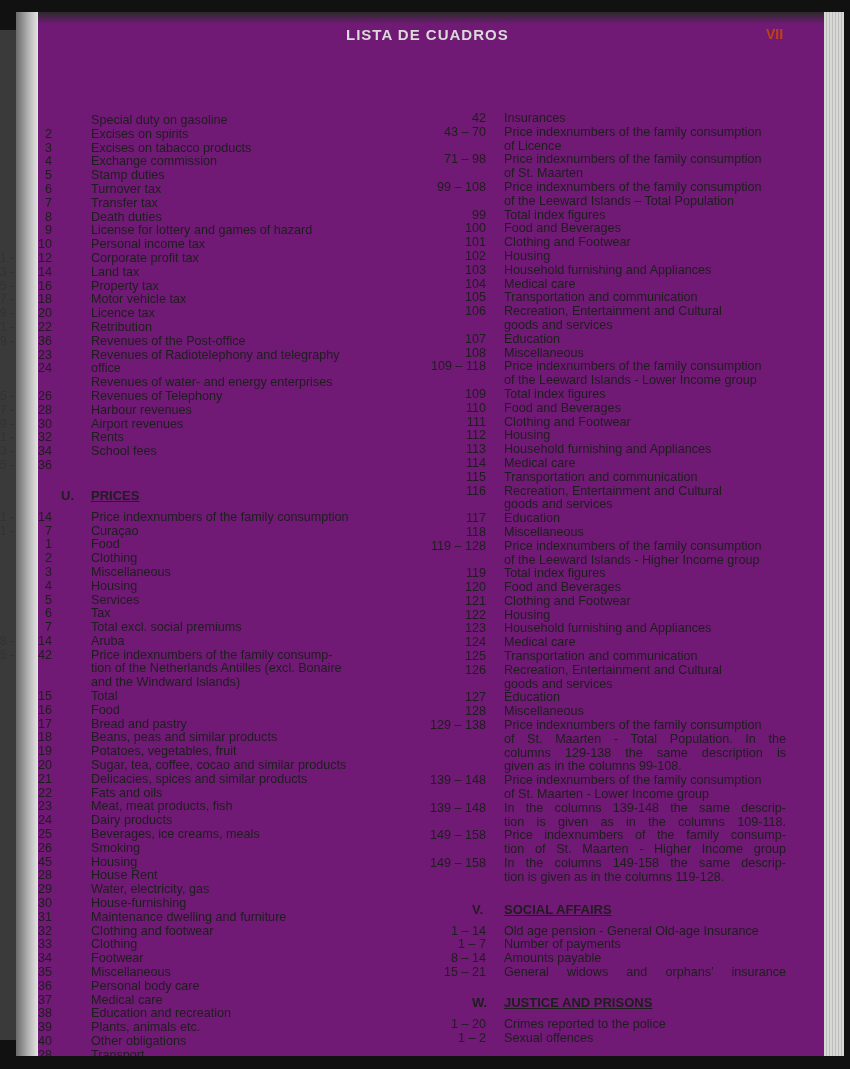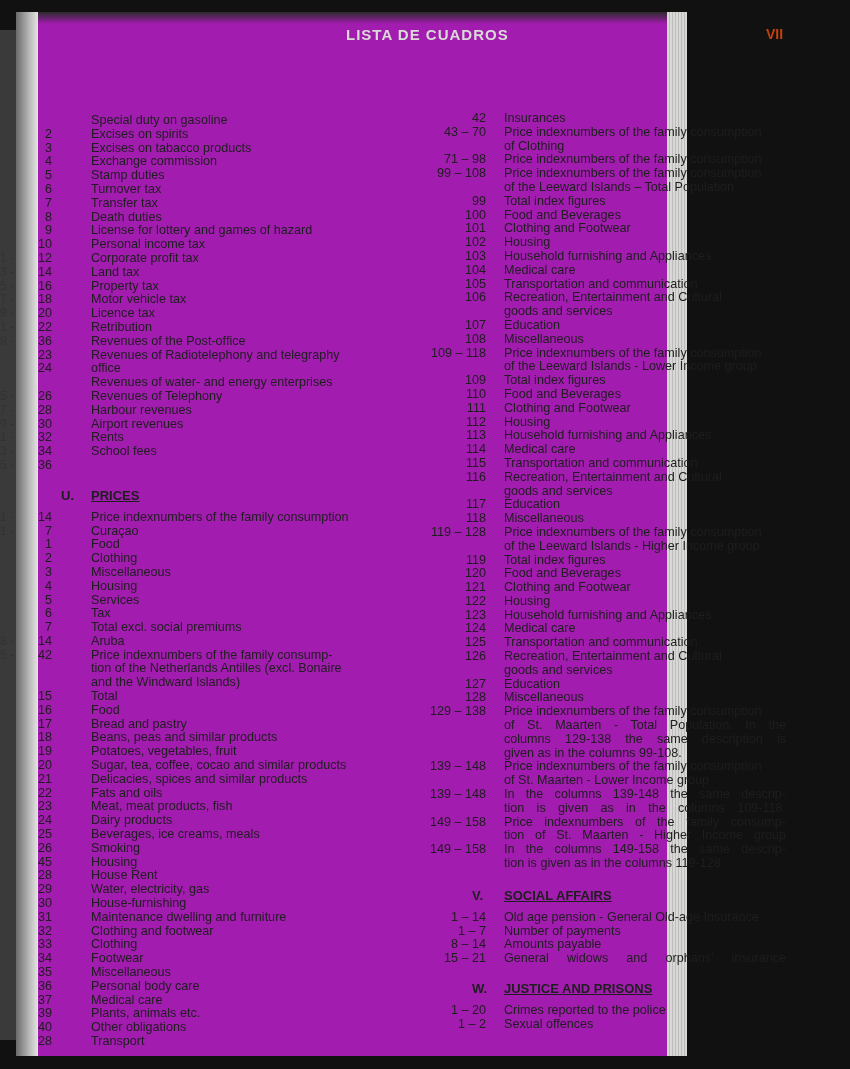--- a/index.html
+++ b/index.html
@@ -2,22 +2,22 @@
 <html><head>
   <meta charset="utf-8">
   <style>
     html, body { margin: 0; padding: 0; }
     body {
       width: 850px; height: 1069px; overflow: hidden; position: relative;
       background: #111;
       font-family: "Liberation Sans", sans-serif;
     }
     .page {
-      position: absolute; left: 16px; top: 12px; width: 671px; height: 1044px;
-      background: #a21caf;
+      position: absolute; left: 16px; top: 12px; width: 828px; height: 1044px;
+      background: #701a75;
     }
     .gutter {
       position: absolute; left: 0; top: 0; width: 22px; height: 100%;
       background: linear-gradient(to right, #6a6a6a, #b8b8b8 60%, #e4e4e2);
     }
     .fore-edge {
       position: absolute; right: 0; top: 0; width: 20px; height: 100%;
       background: repeating-linear-gradient(to right, #d8d8d6 0 2px, #bdbdbb 2px 3px);
     }
     .top-shadow {
@@ -388,20 +388,25 @@
         <span class="num">36</span>
         <span class="txt">Personal body care</span>
       </div>
       <div class="row">
         <span class="cut"></span>
         <span class="num">37</span>
         <span class="txt">Medical care</span>
       </div>
       <div class="row">
         <span class="cut"></span>
+        <span class="num">38</span>
+        <span class="txt">Education and recreation</span>
+      </div>
+      <div class="row">
+        <span class="cut"></span>
         <span class="num">39</span>
         <span class="txt">Plants, animals etc.</span>
       </div>
       <div class="row">
         <span class="cut"></span>
         <span class="num">40</span>
         <span class="txt">Other obligations</span>
       </div>
       <div class="row">
         <span class="cut"></span>
@@ -416,25 +421,29 @@
       <div class="row">
         <span class="num">42</span>
         <span class="txt">Insurances</span>
       </div>
       <div class="row">
         <span class="num">43 –   70</span>
         <span class="txt">Price indexnumbers of the family consumption</span>
       </div>
       <div class="row">
         <span class="num"></span>
-        <span class="txt">of Clothing</span>
+        <span class="txt">of Licence</span>
       </div>
       <div class="row">
         <span class="num">71 –   98</span>
         <span class="txt">Price indexnumbers of the family consumption</span>
+      </div>
+      <div class="row">
+        <span class="num"></span>
+        <span class="txt">of St. Maarten</span>
       </div>
       <div class="row">
         <span class="num">99 – 108</span>
         <span class="txt">Price indexnumbers of the family consumption</span>
       </div>
       <div class="row">
         <span class="num"></span>
         <span class="txt">of the Leeward Islands – Total Population</span>
       </div>
       <div class="row">

